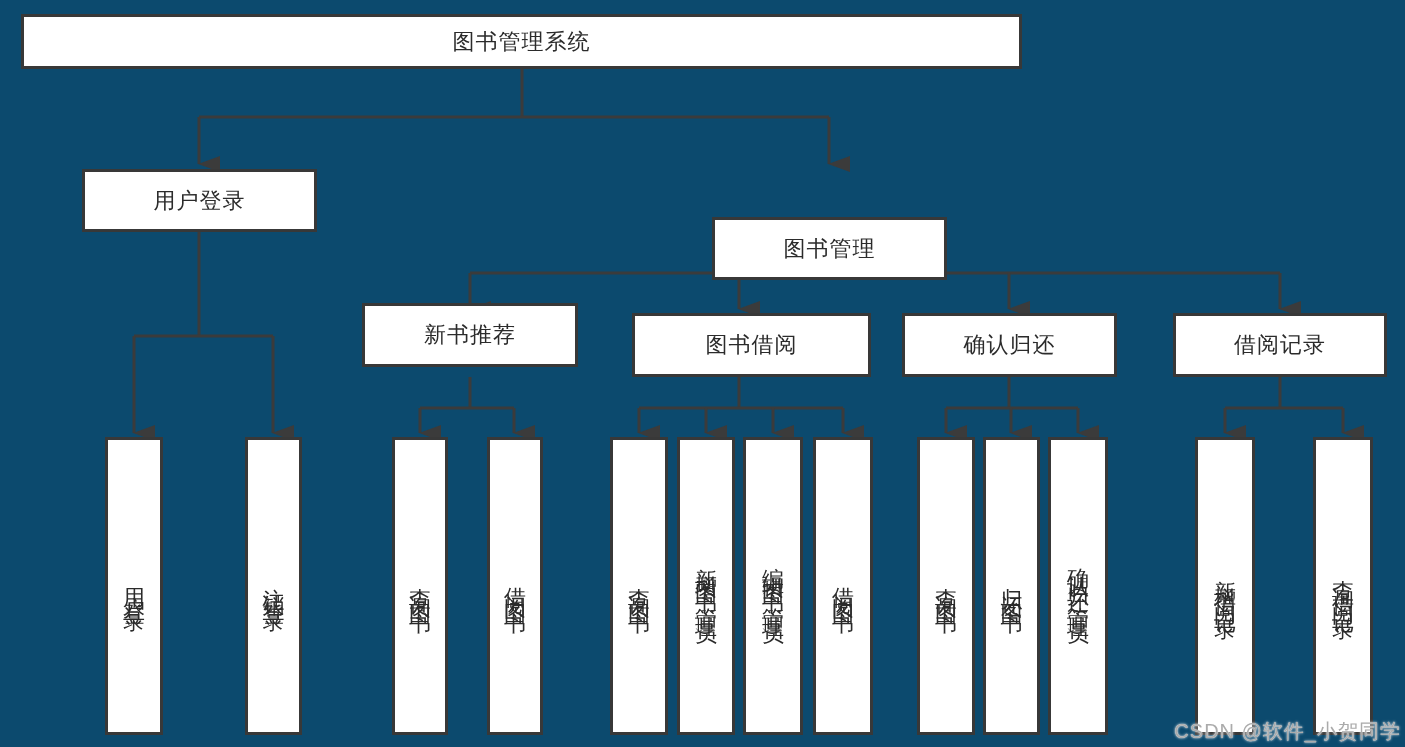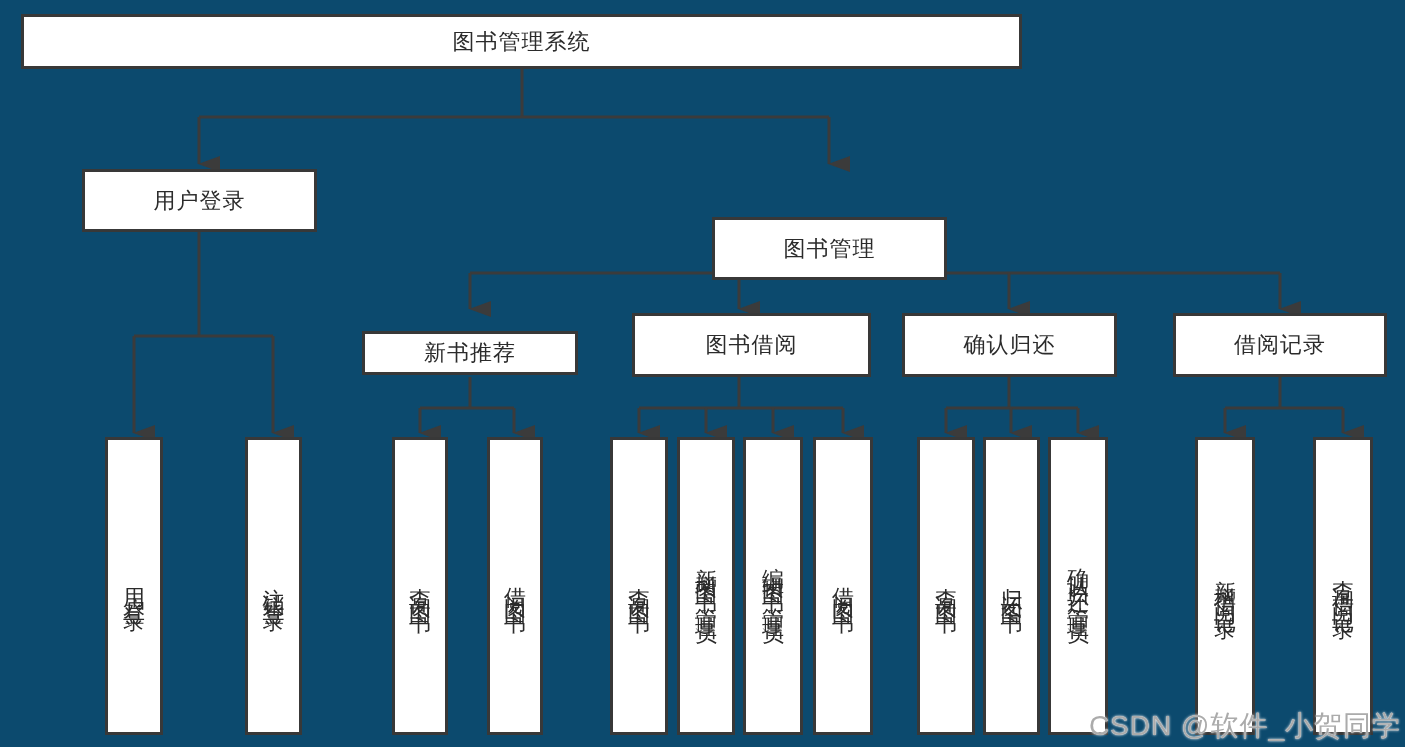--- a/index.html
+++ b/index.html
@@ -38,21 +38,21 @@
     text-orientation: mixed;
     font-size: 22px;
     letter-spacing: 8px;
     line-height: 1;
     white-space: nowrap;
   }
   .watermark {
     position: absolute;
     right: 4px;
     bottom: 2px;
-    font-size: 28px;
+    font-size: 20px;
     color: #ababab;
     text-shadow: 0 0 1px #ffffff, 0 0 3px #ffffff;
     letter-spacing: 1px;
     z-index: 3;
     white-space: nowrap;
   }
 </style>
 </head>
 <body>
 
@@ -111,21 +111,21 @@
       <path d="M1225,408 L1225,433" marker-end="url(#arrow)"></path>
       <path d="M1343,408 L1343,433" marker-end="url(#arrow)"></path>
     </g>
   </svg>
 
   <div class="node h-node" style="left:21px; top:14px; width:1001px; height:55px;">图书管理系统</div>
 
   <div class="node h-node" style="left:82px; top:169px; width:235px; height:63px;">用户登录</div>
   <div class="node h-node" style="left:712px; top:169px; width:235px; height:63px;margin-top:48px;">图书管理</div>
 
-  <div class="node h-node" style="left:362px; top:331px; width:216px; height:44px;">新书推荐</div>
+  <div class="node h-node" style="left:362px; top:303px; width:216px; height:64px;">新书推荐</div>
   <div class="node h-node" style="left:632px; top:313px; width:239px; height:64px;">图书借阅</div>
   <div class="node h-node" style="left:902px; top:313px; width:215px; height:64px;">确认归还</div>
   <div class="node h-node" style="left:1173px; top:313px; width:214px; height:64px;">借阅记录</div>
 
   <div class="node v-node" style="left:105px; top:437px; width:58px; height:298px;">用户登录</div>
   <div class="node v-node" style="left:245px; top:437px; width:57px; height:298px;">注销登录</div>
 
   <div class="node v-node" style="left:392px; top:437px; width:56px; height:298px;">查询图书</div>
   <div class="node v-node" style="left:487px; top:437px; width:56px; height:298px;">借阅图书</div>
 

